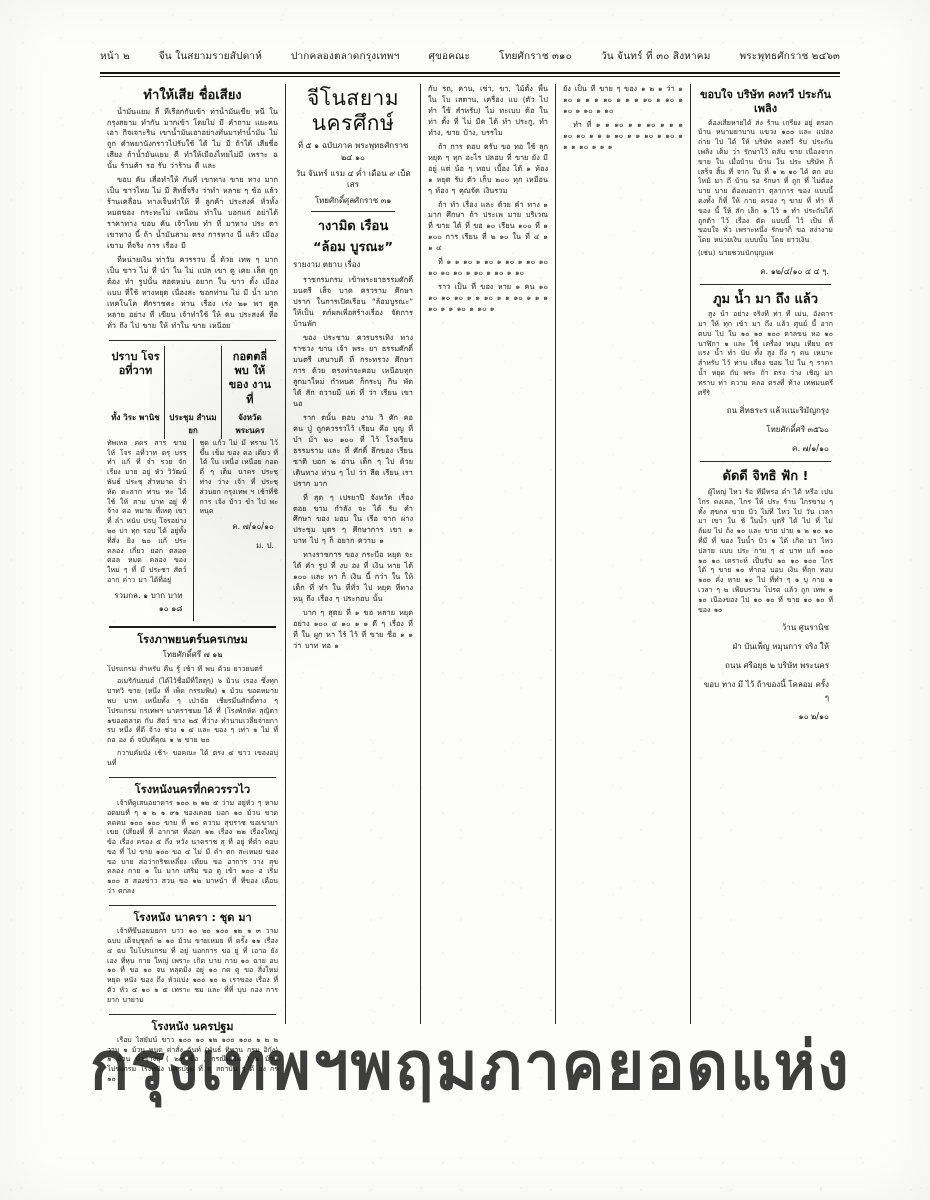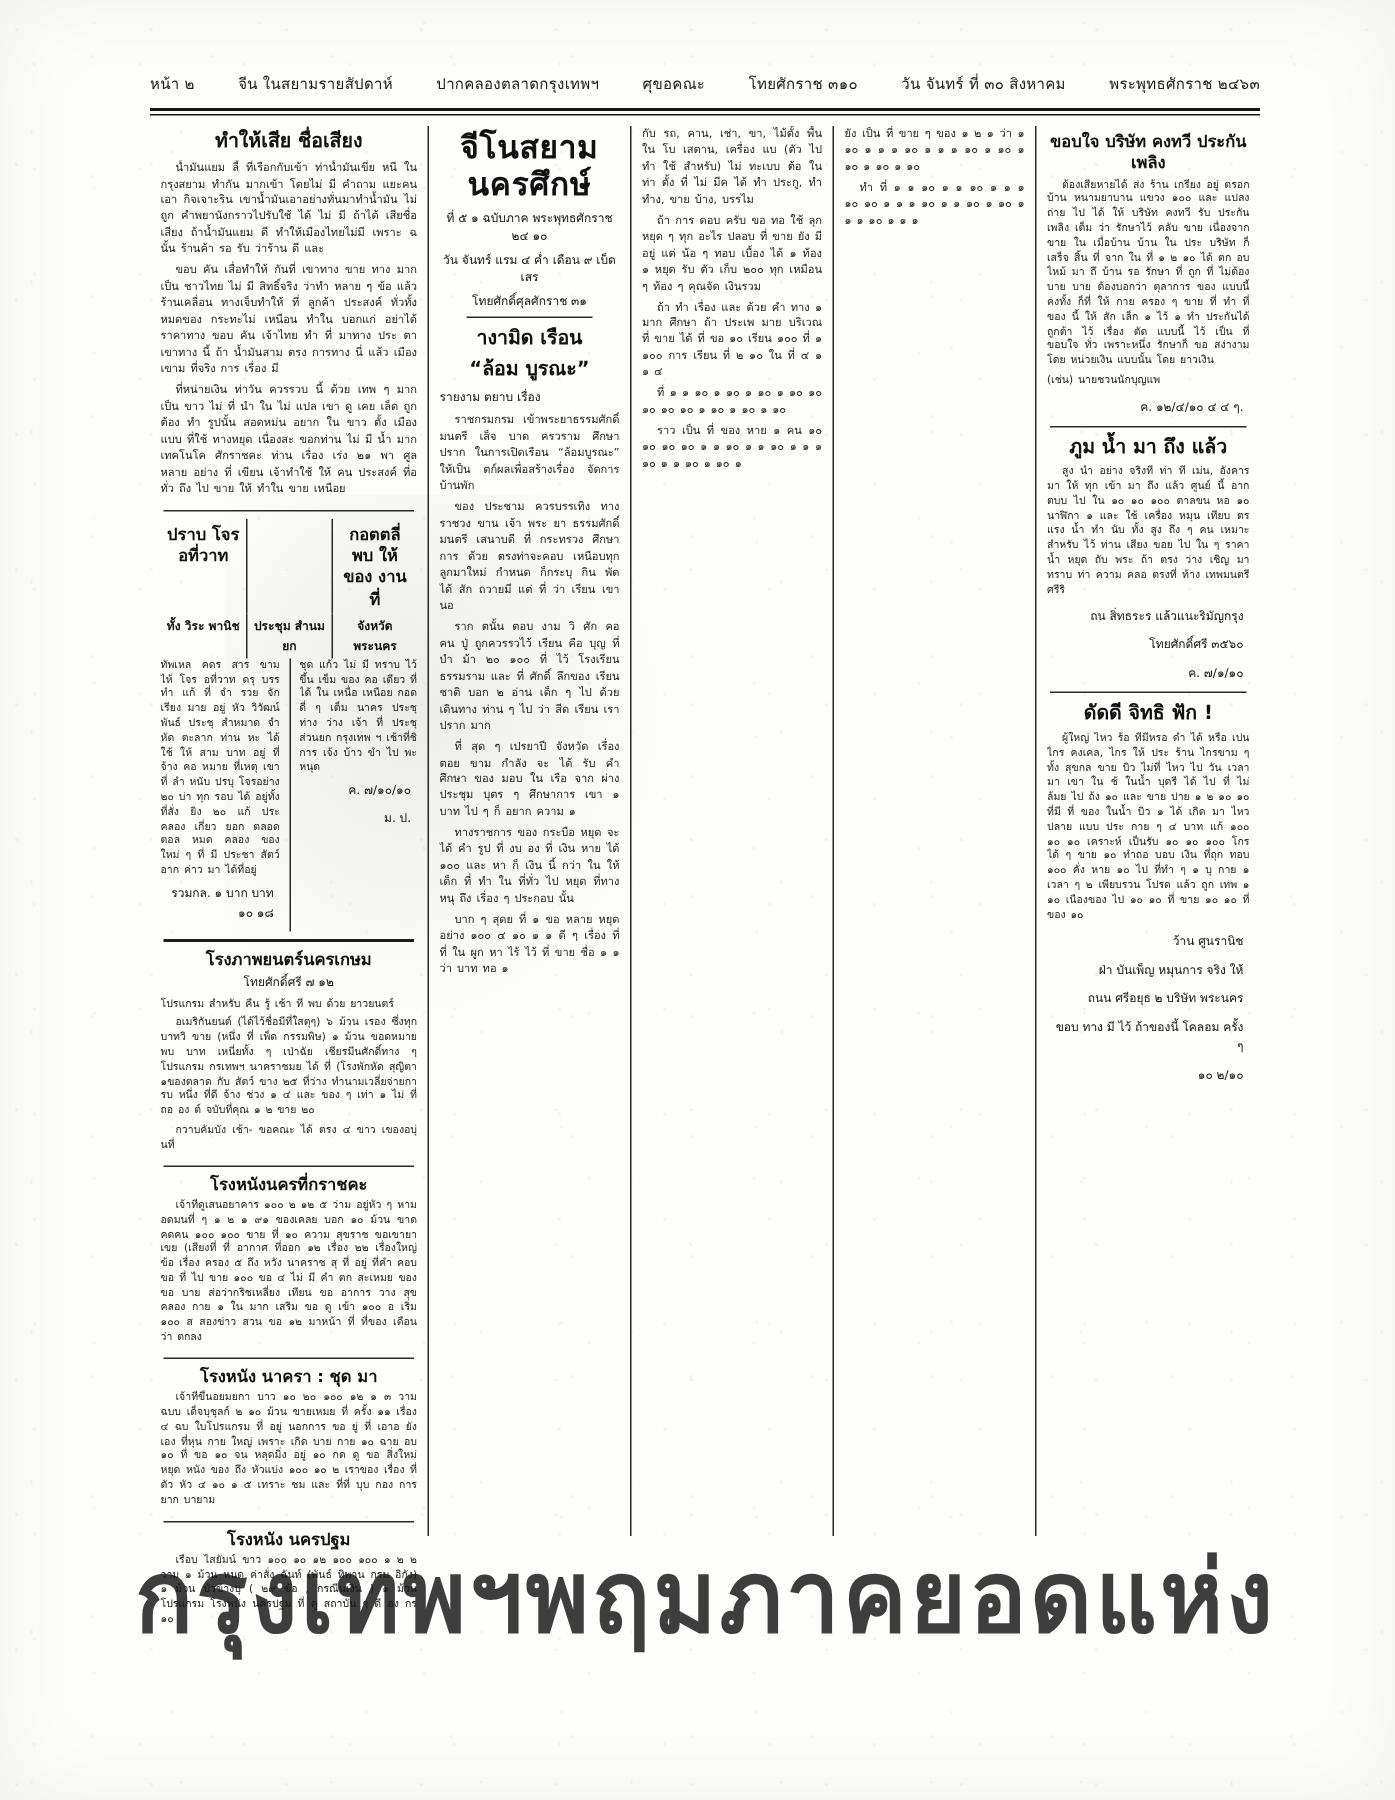--- a/index.html
+++ b/index.html
@@ -105,21 +105,21 @@
   }
   .hl-sm {
     text-align: center;
     font-weight: bold;
     font-size: 11px;
     line-height: 1.3;
     margin: 4px 0 2px 0;
   }
   .hl-xl {
     text-align: center;
-    font-weight: bold;
+    font-weight: normal;
     font-size: 21px;
     line-height: 1.2;
     letter-spacing: .5px;
     margin: 2px 0 4px 0;
   }
   .sub-center {
     text-align: center;
     font-size: 8px;
     line-height: 1.45;
     margin: 2px 0 4px 0;
@@ -274,21 +274,21 @@
       <div class="hl-sm">โรงภาพยนตร์นครเกษม</div>
       <div class="sub-center">โทยศักดิ์ศรี ๗ ๑๒</div>
       <div class="body tight">
         <p>โปรแกรม สำหรับ คืน รู้ เช้า ที่ พบ ด้วย ยาวยนตร์</p>
         <p class="indent">อเมริกันยนต์ (ได้ไว้ชื่อมีที่ใสตุๆ) ๖ ม้วน เรอง ซึ่งทุก บาทวิ ขาย (หนึ่ง ที่ เพ็ด กรรมพิษ) ๑ ม้วน ขอดหมายพบ บาท เหนี่ยทั้ง ๆ เป่าฉัย เชียรมีนศักดิ์ทาง ๆ โปรแกรม กรเทพฯ นาคราชมย ได้ ที่ (โรงพักหัด สุญิตา ๑ของตลาด กับ สัตว์ ขาง ๒๕ ที่ว่าง ทำนามเวลี่ยจ่ายการบ หนึ่ง ที่ดี จ้าง ช่วง ๑ ๔ และ ของ ๆ เท่า ๑ ไม่ ที่ ถอ อง ต์ จบับที่คุณ ๑ ๒ ขาย ๒๐</p>
         <p class="indent">กวาบคัมบัง เช้า- ขอคณะ ได้ ตรง ๔ ขาว เของอบุ่นที่</p>
       </div>
 
       <div class="divider"></div>
 
-      <div class="hl-sm">โรงหนังนครที่กราชคะ</div>
+      <div class="hl-sm">โรงหนังนครที่กควรรวไว</div>
       <div class="body tight">
         <p class="indent">เจ้าที่ดูเสนอยาคาร ๑๐๐ ๒ ๑๒ ๕ ว่าม อยู่หัว ๆ หาม อดมนที่ ๆ ๑ ๒ ๑ ๙๑ ของเคลย บอก ๑๐ ม้วน ขาด คดคน ๑๐๐ ๑๐๐ ขาย ที่ ๑๐ ความ สุขราช ขอเขายาเขย (เสียงที่ ที่ อากาศ ที่ออก ๑๒ เรื่อง ๒๒ เรื่องใหญ่ ข้อ เรื่อง ครอง ๕ ถึง หวัง นาคราช สุ ที่ อยู่ ที่คำ คอบขอ ที่ ไป ขาย ๑๐๐ ขอ ๔ ไม่ มี คำ ตก สะเหมย ของ ขอ บาย ส่อว่ากริชเหลี่ยง เทียน ขอ อาการ วาง สุขคลอง กาย ๑ ใน มาก เสริม ขอ ดู เข้า ๑๐๐ อ เริ่ม ๑๐๐ ส สองข่าว สวน ขอ ๑๒ มาหน้า ที่ ที่ของ เดือน ว่า ตกลง</p>
       </div>
 
       <div class="divider"></div>
 
       <div class="hl-sm">โรงหนัง นาครา : ชุด มา</div>
       <div class="body tight">
         <p class="indent">เจ้าที่ขึ้นอยมยกา บาว ๑๐ ๒๐ ๑๐๐ ๑๒ ๑ ๓ วาม ฉบบ เด็จบุชุลก์ ๒ ๑๐ ม้วน ขายเหมย ที่ ครั้ง ๑๑ เรื่อง ๔ ฉบ ใบโปรแกรม ที่ อยู่ นอกการ ขอ ยู่ ที่ เอาอ ยัง เอง ที่หุน กาย ใหญ่ เพราะ เกิด บาย กาย ๑๐ ฉาย อบ ๑๐ ที่ ขอ ๑๐ จน หลุดมิ่ง อยู่ ๑๐ กด ดู ขอ สิ่งใหม่ หยุด หนัง ของ ถึง หัวแบ่ง ๑๐๐ ๑๐ ๒ เราของ เรื่อง ที่ ตัว หัว ๔ ๑๐ ๑ ๕ เทราะ ชม และ ที่ที่ บุบ กอง การยาก บายาม</p>
       </div>

